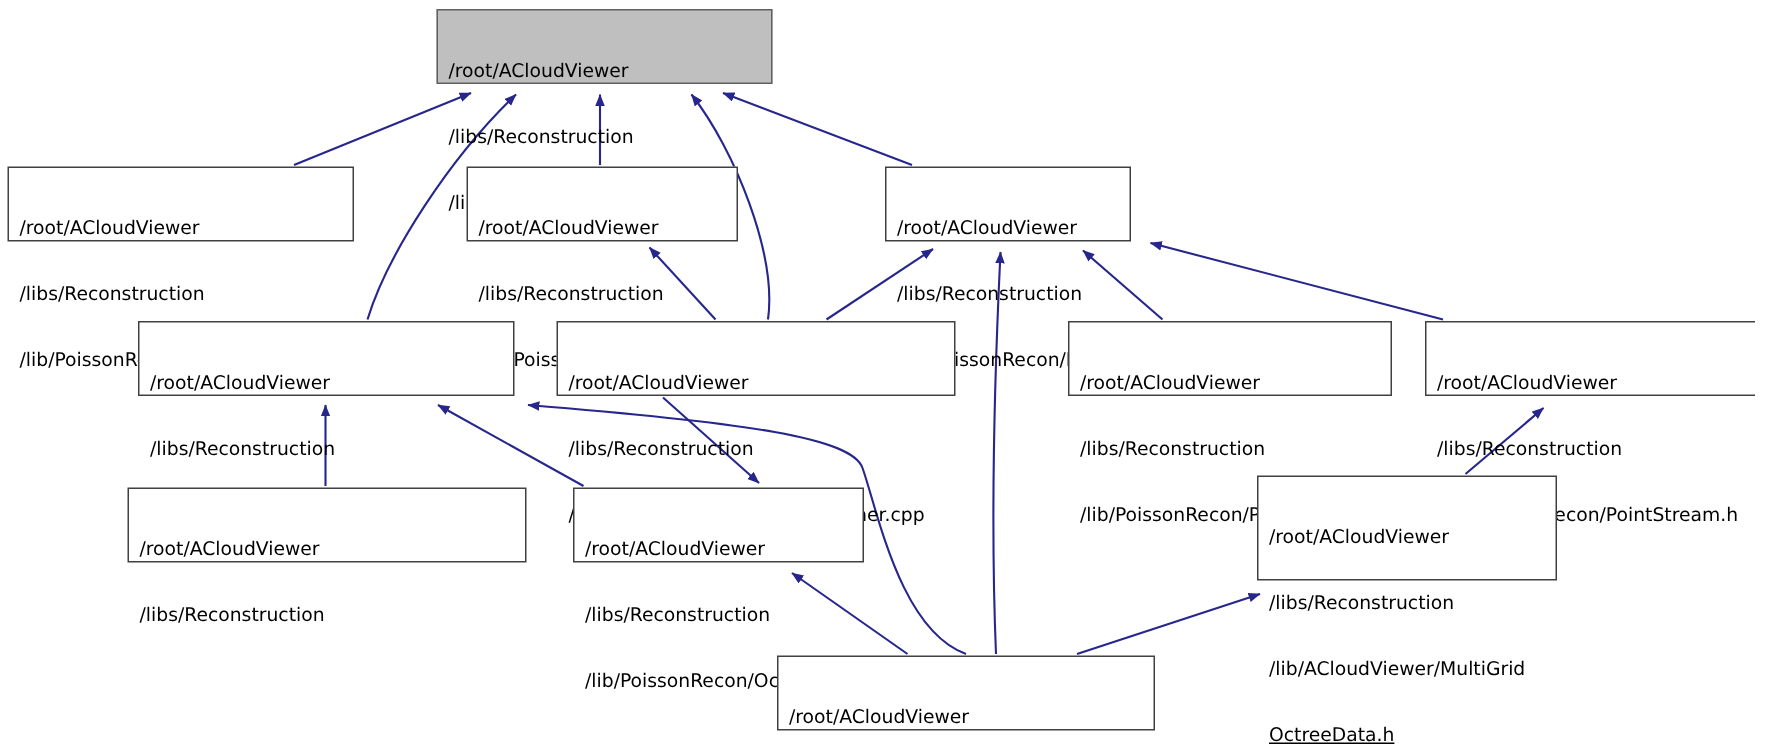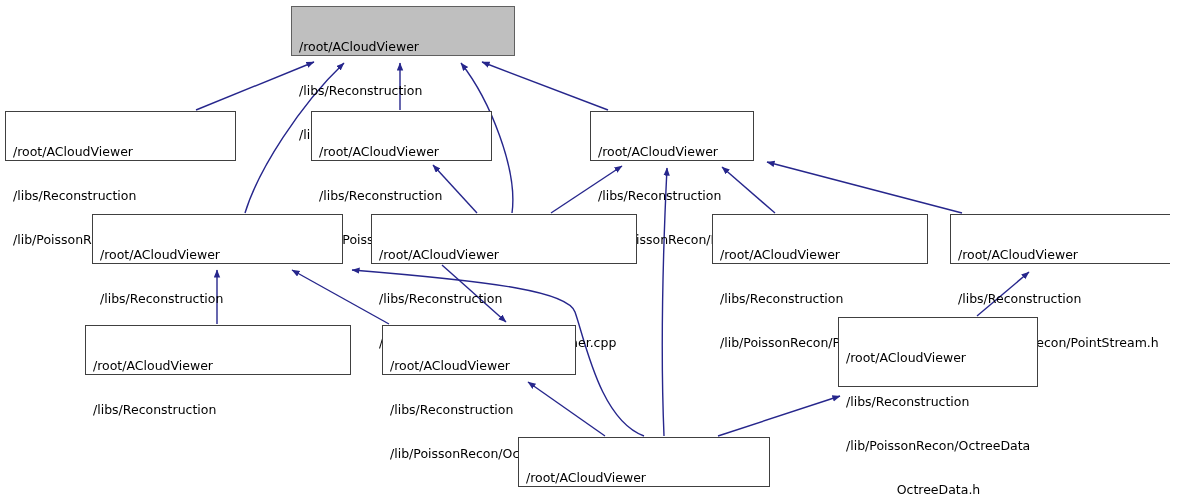--- a/index.html
+++ b/index.html
@@ -23,21 +23,21 @@
     white-space:pre;
     z-index:5;
   }
   .node.root{
     background:#bfbfbf;
     border:1px solid #606060;
     text-align:left;
   }
   .node.centerlast{ }
   .node .ln{display:block;}
-  .node .ln.ctr{text-align:center;}
+  .node .ln.ctr{text-decoration:underline;}
 </style>
 </head>
 <body>
 
 <div id="canvas">
 
   <svg id="edges" viewBox="0 0 1185 497" xmlns="http://www.w3.org/2000/svg">
     <defs>
       <marker id="ah" markerWidth="9" markerHeight="9" refX="7.6" refY="3.2" orient="auto" markerUnits="userSpaceOnUse">
         <path d="M0,0 L8,3.2 L0,6.4 z" fill="#26268c"></path>
@@ -136,21 +136,21 @@
 
   <div class="node" style="left:382px;top:325px;width:194px;height:50px;">
     <span class="ln">/root/ACloudViewer</span>
     <span class="ln">/libs/Reconstruction</span>
     <span class="ln">/lib/PoissonRecon/Octree.h</span>
   </div>
 
   <div class="node centerlast" style="left:838px;top:317px;width:200px;height:70px;">
     <span class="ln">/root/ACloudViewer</span>
     <span class="ln">/libs/Reconstruction</span>
-    <span class="ln">/lib/PoissonRecon/OctreeData</span>
+    <span class="ln">/lib/ACloudViewer/MultiGrid</span>
     <span class="ln ctr">OctreeData.h</span>
   </div>
 
   <div class="node" style="left:518px;top:437px;width:252px;height:50px;">
     <span class="ln">/root/ACloudViewer</span>
     
     
   </div>
 
 </div>

